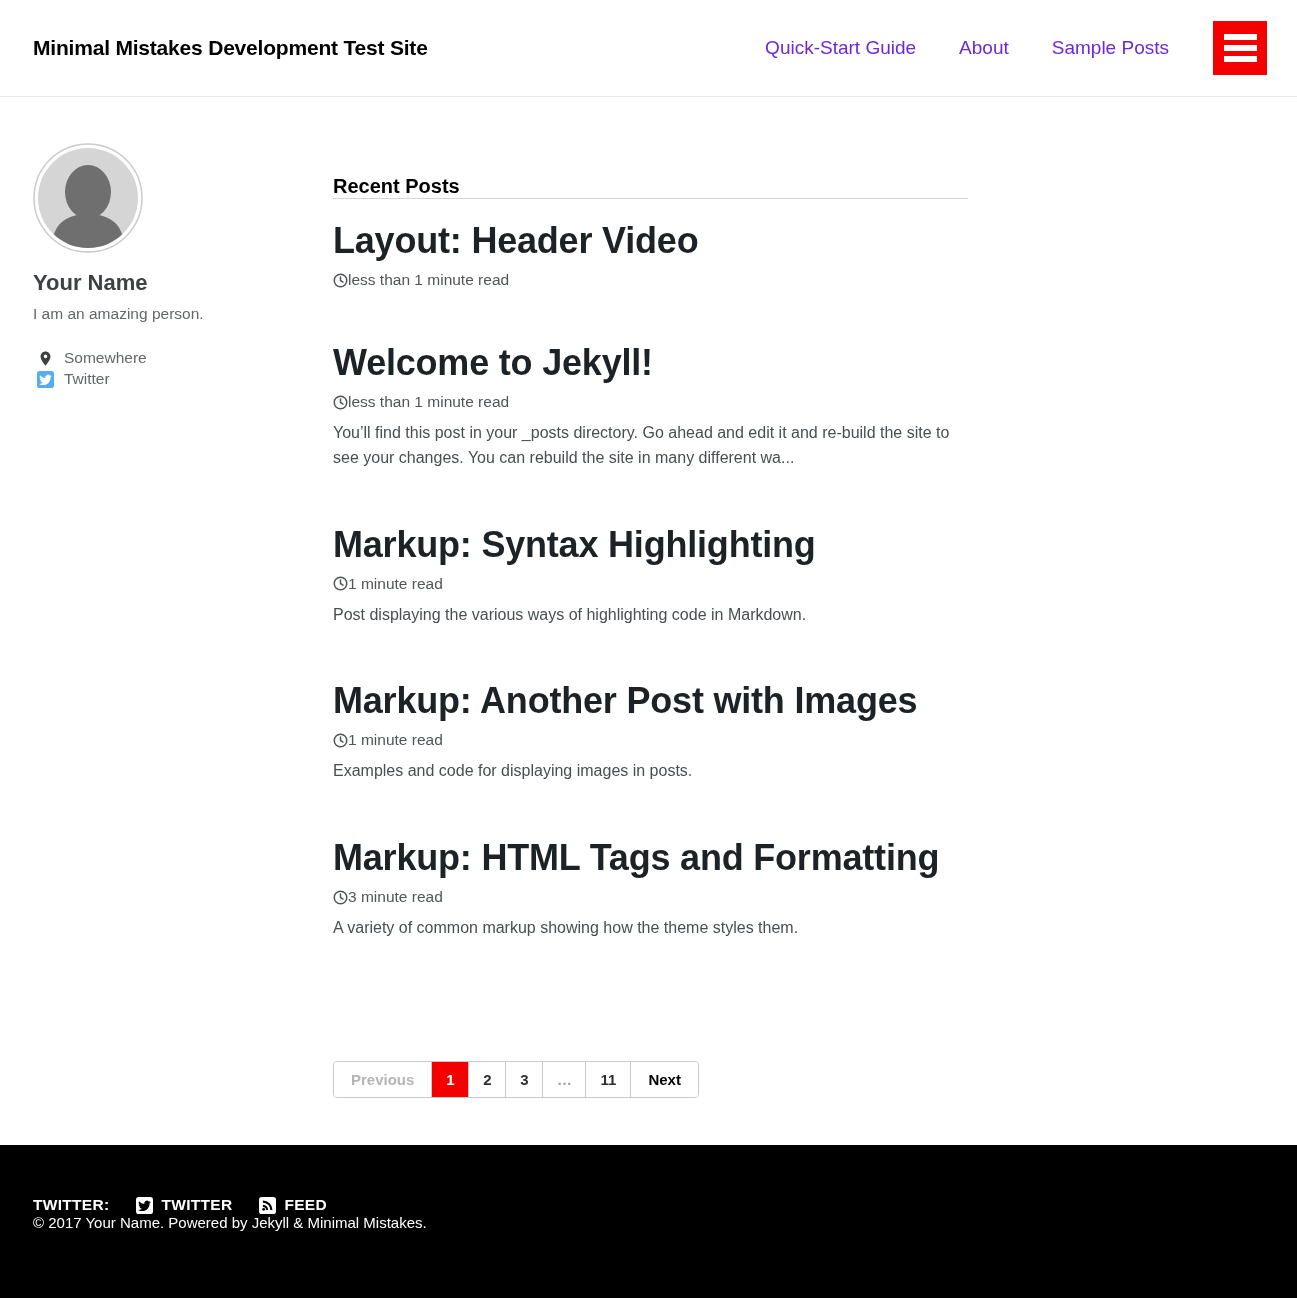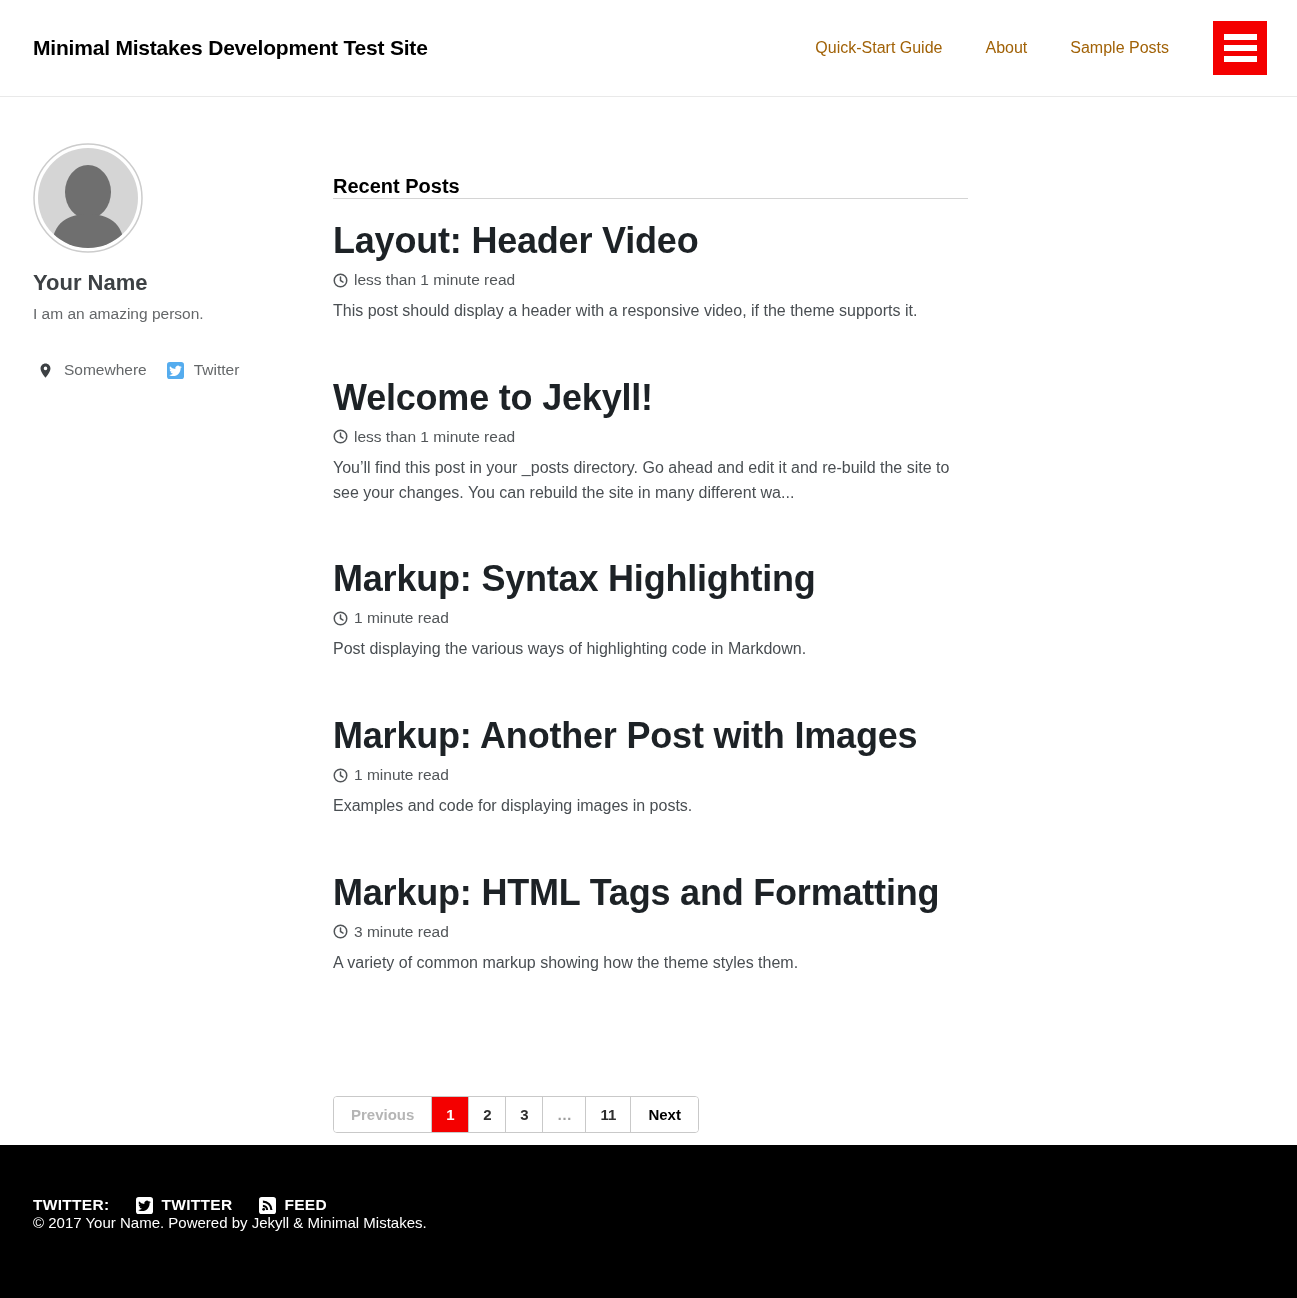--- a/index.html
+++ b/index.html
@@ -22,21 +22,21 @@
     background: #fff;
   }
   .site-title {
     font-size: 21px; font-weight: bold; color: #000;
     letter-spacing: -0.2px;
     cursor: pointer;
   }
   .masthead-nav {
     margin-left: auto;
     display: flex; align-items: flex-start; gap: 43px;
-    font-size: 16px; color: #a16207;
+    font-size: 19px; color: #6d28d9;
   }
   .masthead-nav .nav-link { cursor: pointer; }
   .menu-btn {
     margin-left: 44px;
     width: 54px; height: 54px;
     border: none; padding: 0;
     display: flex; flex-direction: column; align-items: center; justify-content: center;
     gap: 5px; cursor: pointer;
   }
   .menu-btn .bar { width: 33px; height: 6px; background: #fff; }
@@ -47,37 +47,37 @@
     display: flex;
     padding-left: 33px;
   }
   .sidebar { width: 300px; flex: 0 0 300px; padding-top: 46px; }
   .main-col { width: 635px; flex: 0 0 635px; padding-top: 78px; }
 
   
   .avatar-wrap { width: 110px; height: 110px; }
   .author-name { font-size: 22px; font-weight: bold; color: #3d4144; margin-top: 17px; }
   .author-bio  { font-size: 15.5px; color: #646769; margin-top: 9px; }
-  .author-links { margin-top: 38px; display: flex; gap: 16px; }
+  .author-links { margin-top: 26px; display: flex; flex-direction: column; gap: 3px; }
   .author-link { display: flex; align-items: center; gap: 10px; font-size: 15.5px; color: #646769; cursor: pointer; padding-left: 4px; }
   .author-link .icon { display: inline-flex; width: 17px; height: 17px; }
 
   
   .archive-title {
     font-size: 20px; font-weight: bold; color: #000;
     margin: 0; padding-bottom: 0;
     border-bottom: 1px solid #d4d4d4;
   }
   .post-item { margin-top: 21px; margin-bottom: 53px; }
   .post-title {
     font-size: 36px; font-weight: bold; color: #1d2226;
     margin: 0 0 9px 0; letter-spacing: -0.2px; cursor: pointer;
   }
   .post-meta {
-    display: flex; align-items: center; gap: 6px;
+    display: flex; align-items: center; 
     font-size: 15.5px; color: #515558;
     margin-bottom: 10px;
   }
   .post-meta .icon { display: inline-flex; width: 15px; height: 15px; }
   .post-excerpt { font-size: 16px; color: #494e52; line-height: 1.55; margin: 0; max-width: 635px; }
 
   
   .pagination {
     display: inline-flex;
     margin-top: 67px;
@@ -180,21 +180,20 @@
       <h2 class="post-title">Layout: Header Video</h2>
       <div class="post-meta">
         <span class="icon">
           <svg viewBox="0 0 24 24" width="15" height="15" fill="none" stroke="#515558" stroke-width="2.4">
             <circle cx="12" cy="12" r="10"></circle>
               <path d="M12 6.5V12l4 2.5" stroke-linecap="round"></path>
           </svg>
         </span>
         <span>less than 1 minute read</span>
       </div>
-      <p class="post-excerpt">This post should display a header with a responsive video, if the theme supports it.</p>
     </article>
 
     
     <article class="post-item">
       <h2 class="post-title">Welcome to Jekyll!</h2>
       <div class="post-meta">
         <span class="icon">
           <svg viewBox="0 0 24 24" width="15" height="15" fill="none" stroke="#515558" stroke-width="2.4">
             <circle cx="12" cy="12" r="10"></circle>
               <path d="M12 6.5V12l4 2.5" stroke-linecap="round"></path>

